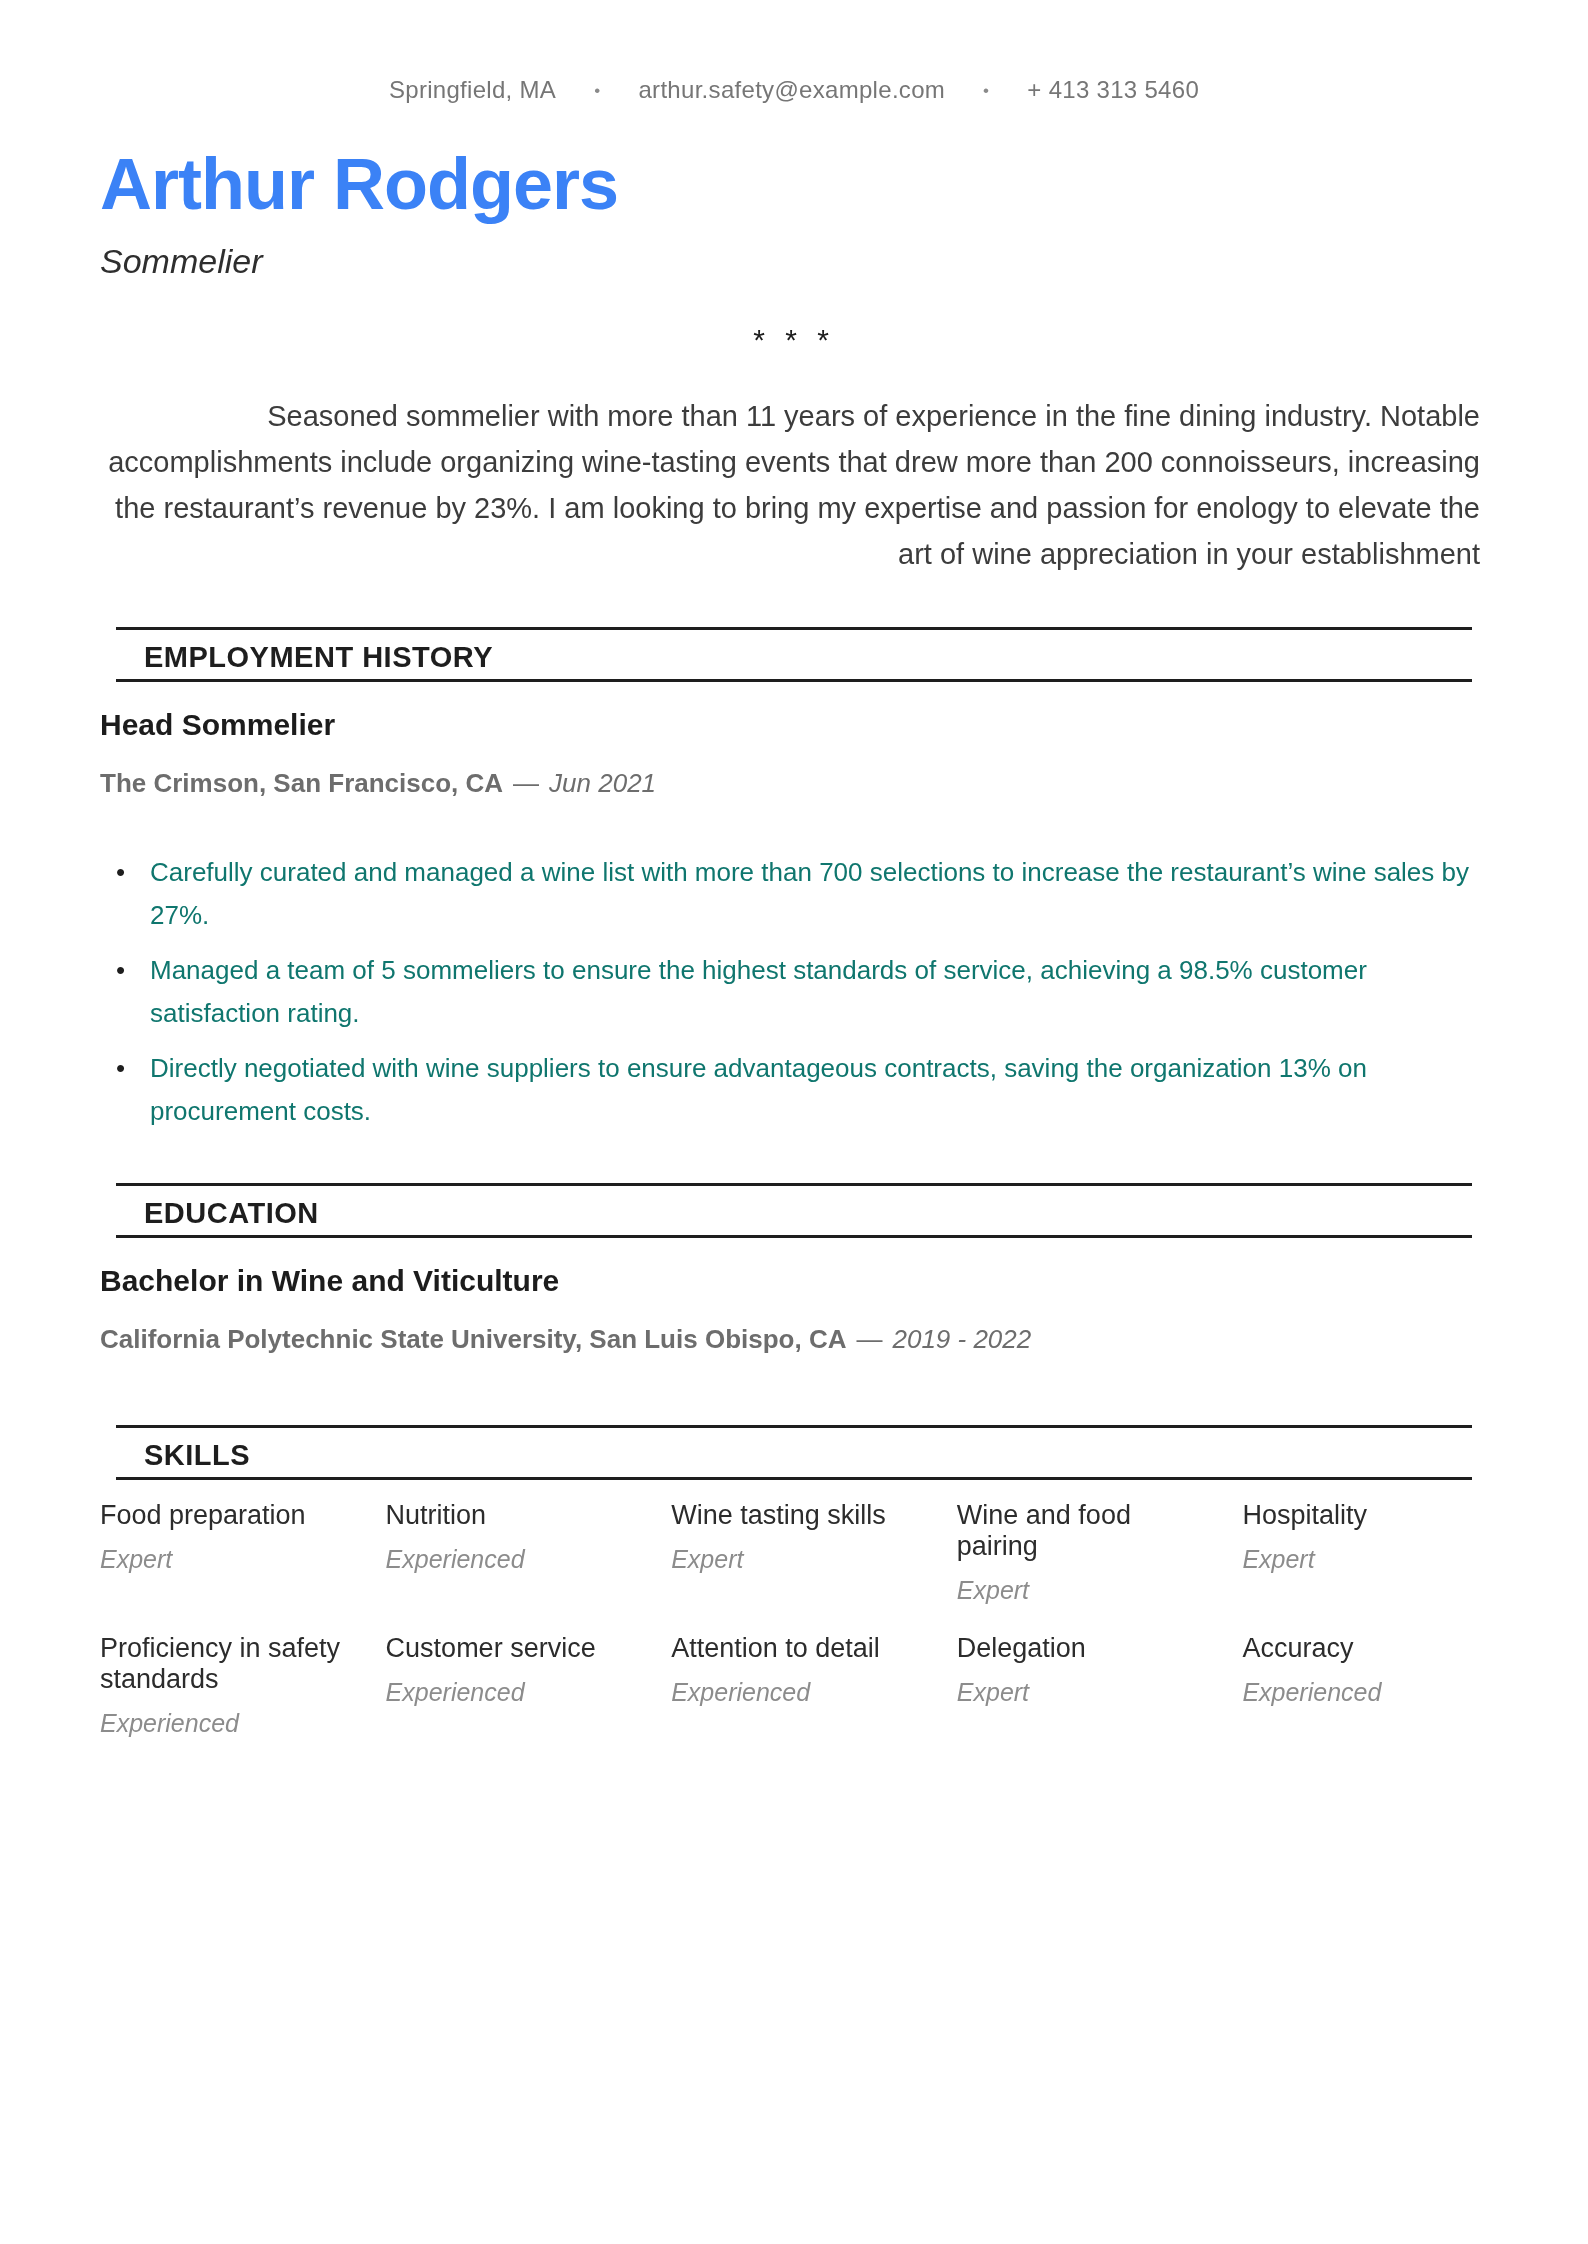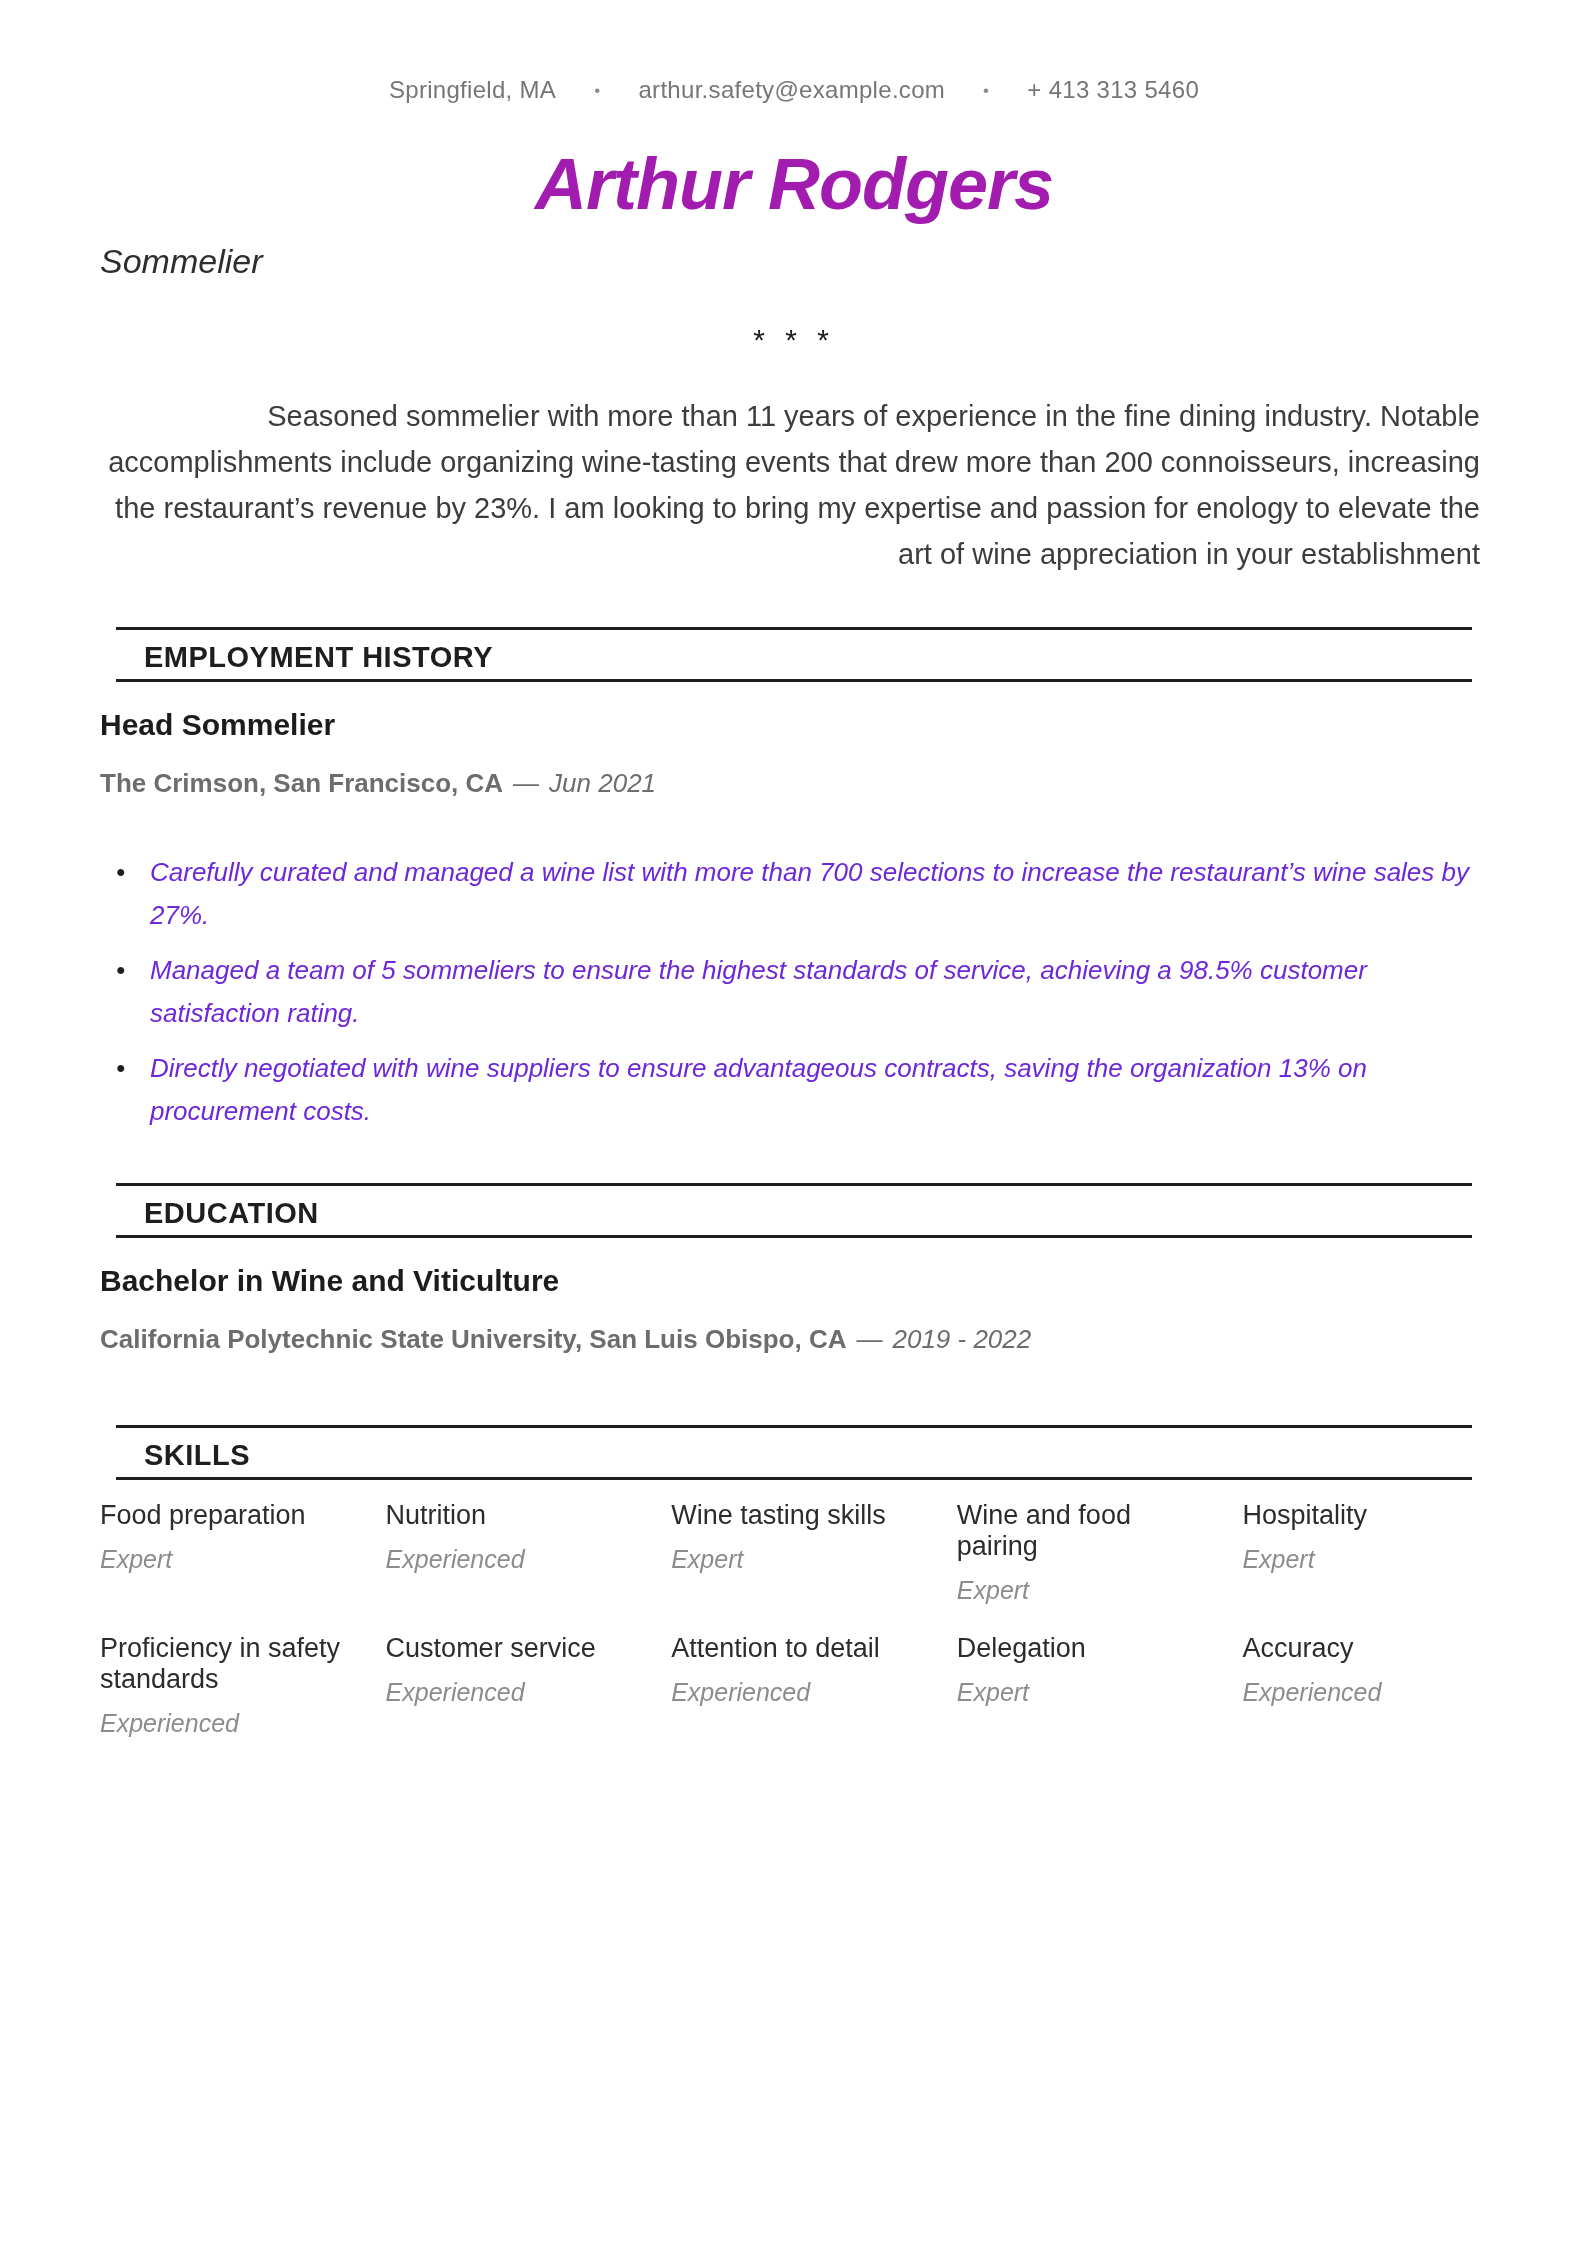--- a/index.html
+++ b/index.html
@@ -23,25 +23,23 @@
     display: flex; justify-content: center; align-items: center;
     gap: 38px;
     font-size: 24px; color: #767676;
     letter-spacing: 0.3px;
   }
   .contact .dot { font-size: 17px; color: #8a8a8a; line-height: 1; }
 
   
   h1.name {
     margin: 42px 0 0 0;
-    text-align: center;
     font-size: 72px; line-height: 1.08;
     font-weight: bold; letter-spacing: -1px;
-    color: #a21caf;
-    font-style: italic;
+    color: #3b82f6;
   }
   .job-title {
     margin-top: 18px;
     font-size: 34px; font-style: italic;
     color: #2e2e2e;
   }
   .ornament {
     margin-top: 42px;
     text-align: center;
     font-size: 30px; letter-spacing: 6px;
@@ -83,22 +81,21 @@
   
   ul.bullets {
     margin: 52px 0 0 0; padding: 0;
     list-style: none;
   }
   ul.bullets li {
     position: relative;
     padding-left: 50px;
     margin-bottom: 12px;
     font-size: 26px; line-height: 43px;
-    color: #6d28d9;
-    font-style: italic;
+    color: #0f766e;
   }
   ul.bullets li::before {
     content: "\2022";
     position: absolute; left: 16px; top: 0;
     color: #1e1e1e;
   }
 
   
   .skills-grid {
     margin-top: 20px;

